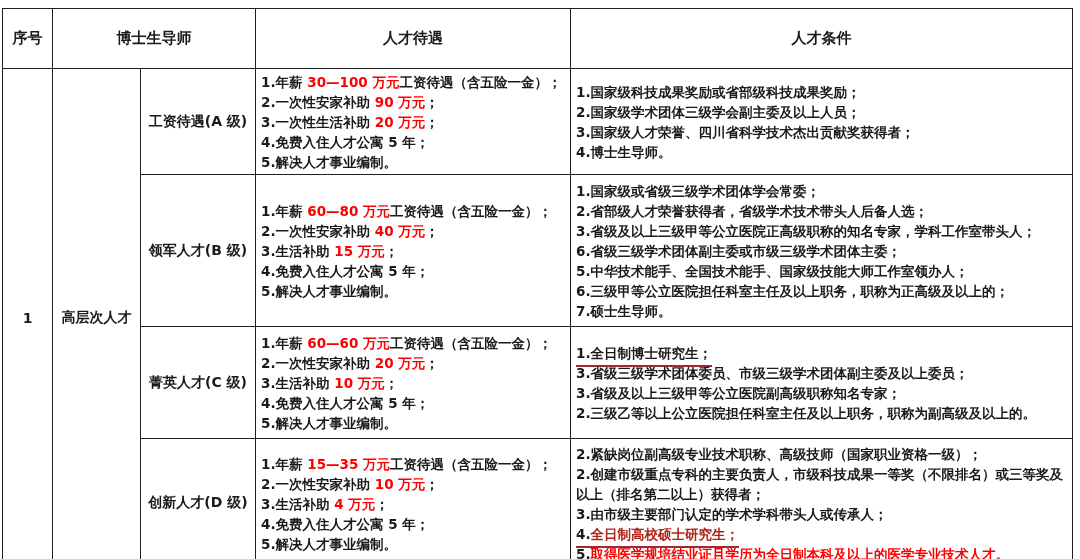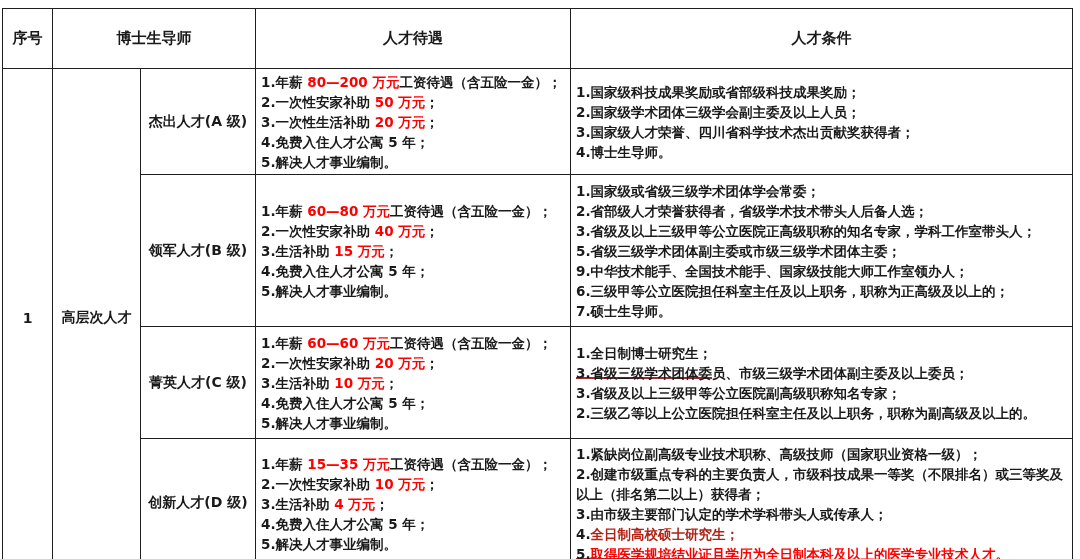--- a/index.html
+++ b/index.html
@@ -31,21 +31,21 @@
   }
   td.center{
     text-align:center;font-size:14px;font-weight:bold;padding:0 2px;
   }
   td.content{
     vertical-align:top;padding:3px 5px 2px 5px;font-size:13.5px;
   }
   .line{line-height:20px;white-space:normal;}
   .c-red{color:var(--highlight-red);}
   .c-darkred{color:var(--dark-red-text);}
-  .underline{border-bottom:2px solid var(--underline-red);padding-bottom:16px;}
+  .underline{border-bottom:2px solid var(--underline-red);padding-bottom:4px;}
   
   td.box-left{
     border-top:2.5px solid var(--accent-box);
     border-bottom:2.5px solid var(--accent-box);
     border-left:2.5px solid var(--accent-box);
   }
   td.box-right{
     border-top:2.5px solid var(--accent-box);
     border-bottom:2.5px solid var(--accent-box);
     border-right:2.5px solid var(--accent-box);
@@ -67,25 +67,25 @@
       <th class="hdr">序号</th>
       <th class="hdr" colspan="2">博士生导师</th>
       <th class="hdr">人才待遇</th>
       <th class="hdr">人才条件</th>
     </tr>
   </thead>
   <tbody>
     <tr style="height:105px">
       <td class="center" rowspan="4">1</td>
       <td class="center" rowspan="4">高层次人才</td>
-      <td class="center">杰出人才(A 级)</td>
+      <td class="center">工资待遇(A 级)</td>
       <td class="content">
           <div>
-            <div class="line"><span><span>1.年薪 </span><span class="c-red">80—200 万元</span><span>工资待遇（含五险一金）；</span></span></div>
-            <div class="line"><span><span>2.一次性安家补助 </span><span class="c-red">50 万元</span><span>；</span></span></div>
+            <div class="line"><span><span>1.年薪 </span><span class="c-red">30—100 万元</span><span>工资待遇（含五险一金）；</span></span></div>
+            <div class="line"><span><span>2.一次性安家补助 </span><span class="c-red">90 万元</span><span>；</span></span></div>
             <div class="line"><span><span>3.一次性生活补助 </span><span class="c-red">20 万元</span><span>；</span></span></div>
             <div class="line"><span><span>4.免费入住人才公寓 5 年；</span></span></div>
             <div class="line"><span><span>5.解决人才事业编制。</span></span></div>
           </div>
         </td>
       <td class="content">
           <div>
             <div class="line"><span><span>1.国家级科技成果奖励或省部级科技成果奖励；</span></span></div>
             <div class="line"><span><span>2.国家级学术团体三级学会副主委及以上人员；</span></span></div>
             <div class="line"><span><span>3.国家级人才荣誉、四川省科学技术杰出贡献奖获得者；</span></span></div>
@@ -102,22 +102,22 @@
             <div class="line"><span><span>3.生活补助 </span><span class="c-red">15 万元</span><span>；</span></span></div>
             <div class="line"><span><span>4.免费入住人才公寓 5 年；</span></span></div>
             <div class="line"><span><span>5.解决人才事业编制。</span></span></div>
           </div>
         </td>
       <td class="content">
           <div>
             <div class="line"><span><span>1.国家级或省级三级学术团体学会常委；</span></span></div>
             <div class="line"><span><span>2.省部级人才荣誉获得者，省级学术技术带头人后备人选；</span></span></div>
             <div class="line"><span><span>3.省级及以上三级甲等公立医院正高级职称的知名专家，学科工作室带头人；</span></span></div>
-            <div class="line"><span><span>5.省级三级学术团体副主委或市级三级学术团体主委；</span></span></div>
-            <div class="line"><span><span>9.中华技术能手、全国技术能手、国家级技能大师工作室领办人；</span></span></div>
+            <div class="line"><span><span>6.省级三级学术团体副主委或市级三级学术团体主委；</span></span></div>
+            <div class="line"><span><span>5.中华技术能手、全国技术能手、国家级技能大师工作室领办人；</span></span></div>
             <div class="line"><span><span>6.三级甲等公立医院担任科室主任及以上职务，职称为正高级及以上的；</span></span></div>
             <div class="line"><span><span>7.硕士生导师。</span></span></div>
           </div>
         </td>
     </tr>
     <tr style="height:112px">
       <td class="center">菁英人才(C 级)</td>
       <td class="content box-left">
           <div>
             <div class="line"><span><span>1.年薪 </span><span class="c-red">60—60 万元</span><span>工资待遇（含五险一金）；</span></span></div>
@@ -142,21 +142,21 @@
           <div>
             <div class="line"><span><span>1.年薪 </span><span class="c-red">15—35 万元</span><span>工资待遇（含五险一金）；</span></span></div>
             <div class="line"><span><span>2.一次性安家补助 </span><span class="c-red">10 万元</span><span>；</span></span></div>
             <div class="line"><span><span>3.生活补助 </span><span class="c-red">4 万元</span><span>；</span></span></div>
             <div class="line"><span><span>4.免费入住人才公寓 5 年；</span></span></div>
             <div class="line"><span><span>5.解决人才事业编制。</span></span></div>
           </div>
         </td>
       <td class="content">
           <div>
-            <div class="line"><span><span>1.紧缺岗位副高级专业技术职称、高级技师（国家职业资格一级）；</span></span></div>
+            <div class="line"><span><span>2.紧缺岗位副高级专业技术职称、高级技师（国家职业资格一级）；</span></span></div>
             <div class="line"><span><span>2.创建市级重点专科的主要负责人，市级科技成果一等奖（不限排名）或三等奖及以上（排名第二以上）获得者；</span></span></div>
             <div class="line"><span><span>3.由市级主要部门认定的学术学科带头人或传承人；</span></span></div>
             <div class="line"><span class="underline"><span>4.</span><span class="c-darkred">全日制高校硕士研究生；</span></span></div>
             <div class="line"><span class="underline"><span>5.</span><span class="c-red">取得医学规培结业证且学历为全日制本科及以上的医学专业技术人才。</span></span></div>
           </div>
         </td>
     </tr>
   </tbody>
 </table>
 

